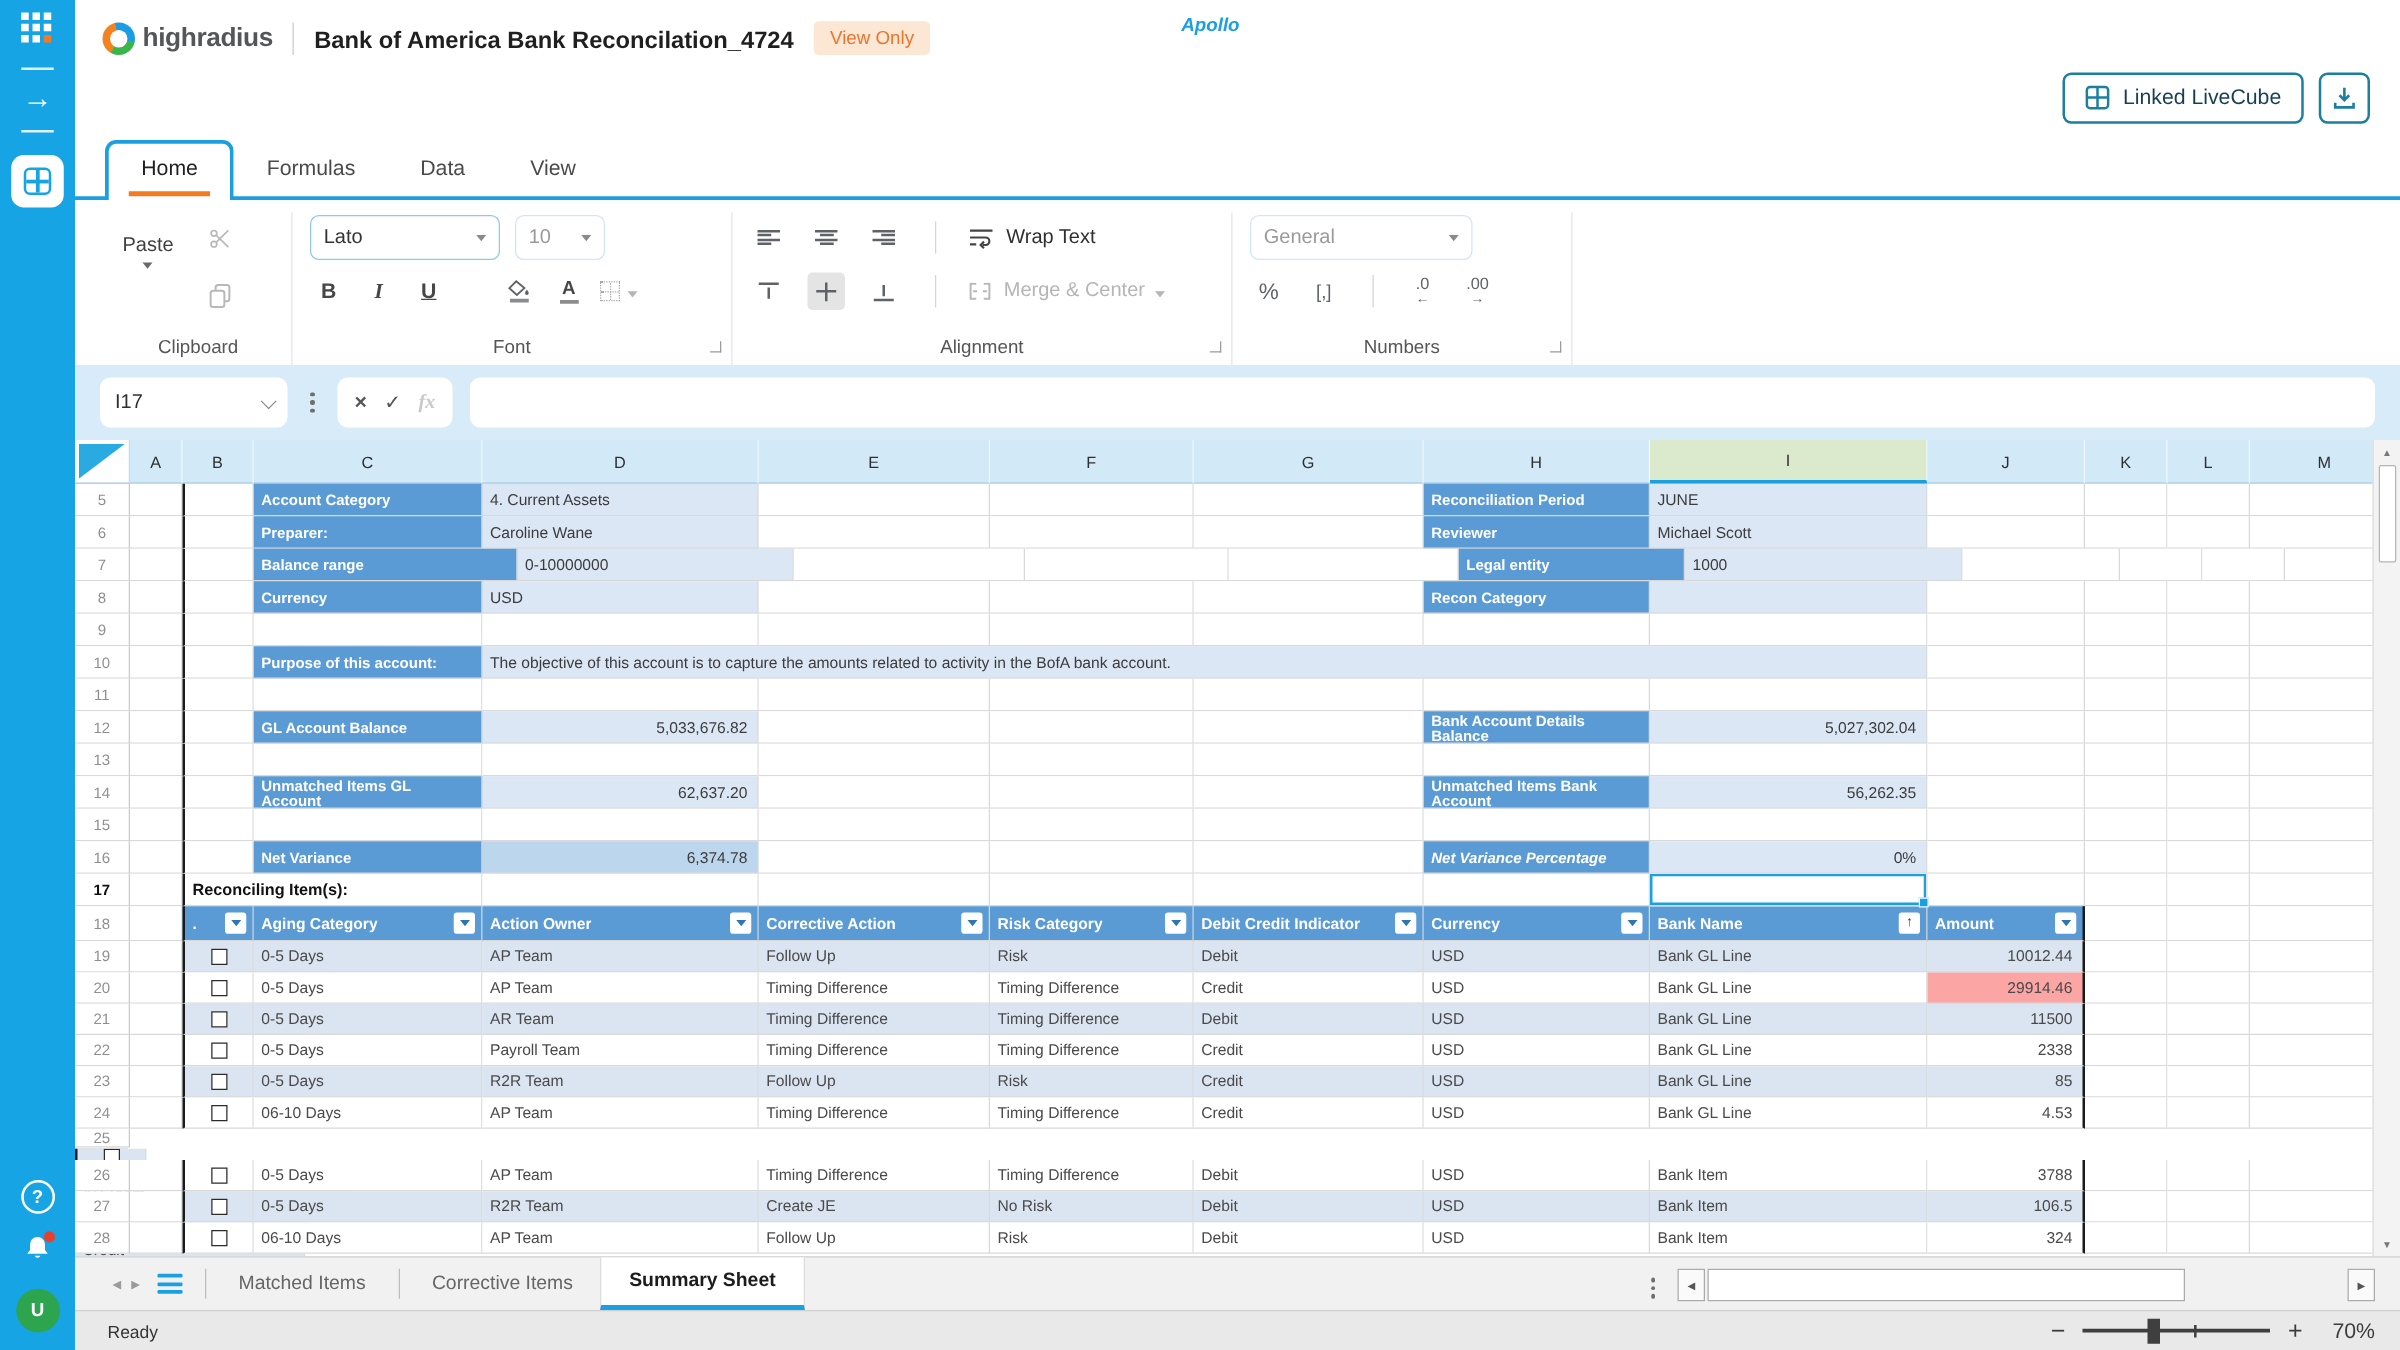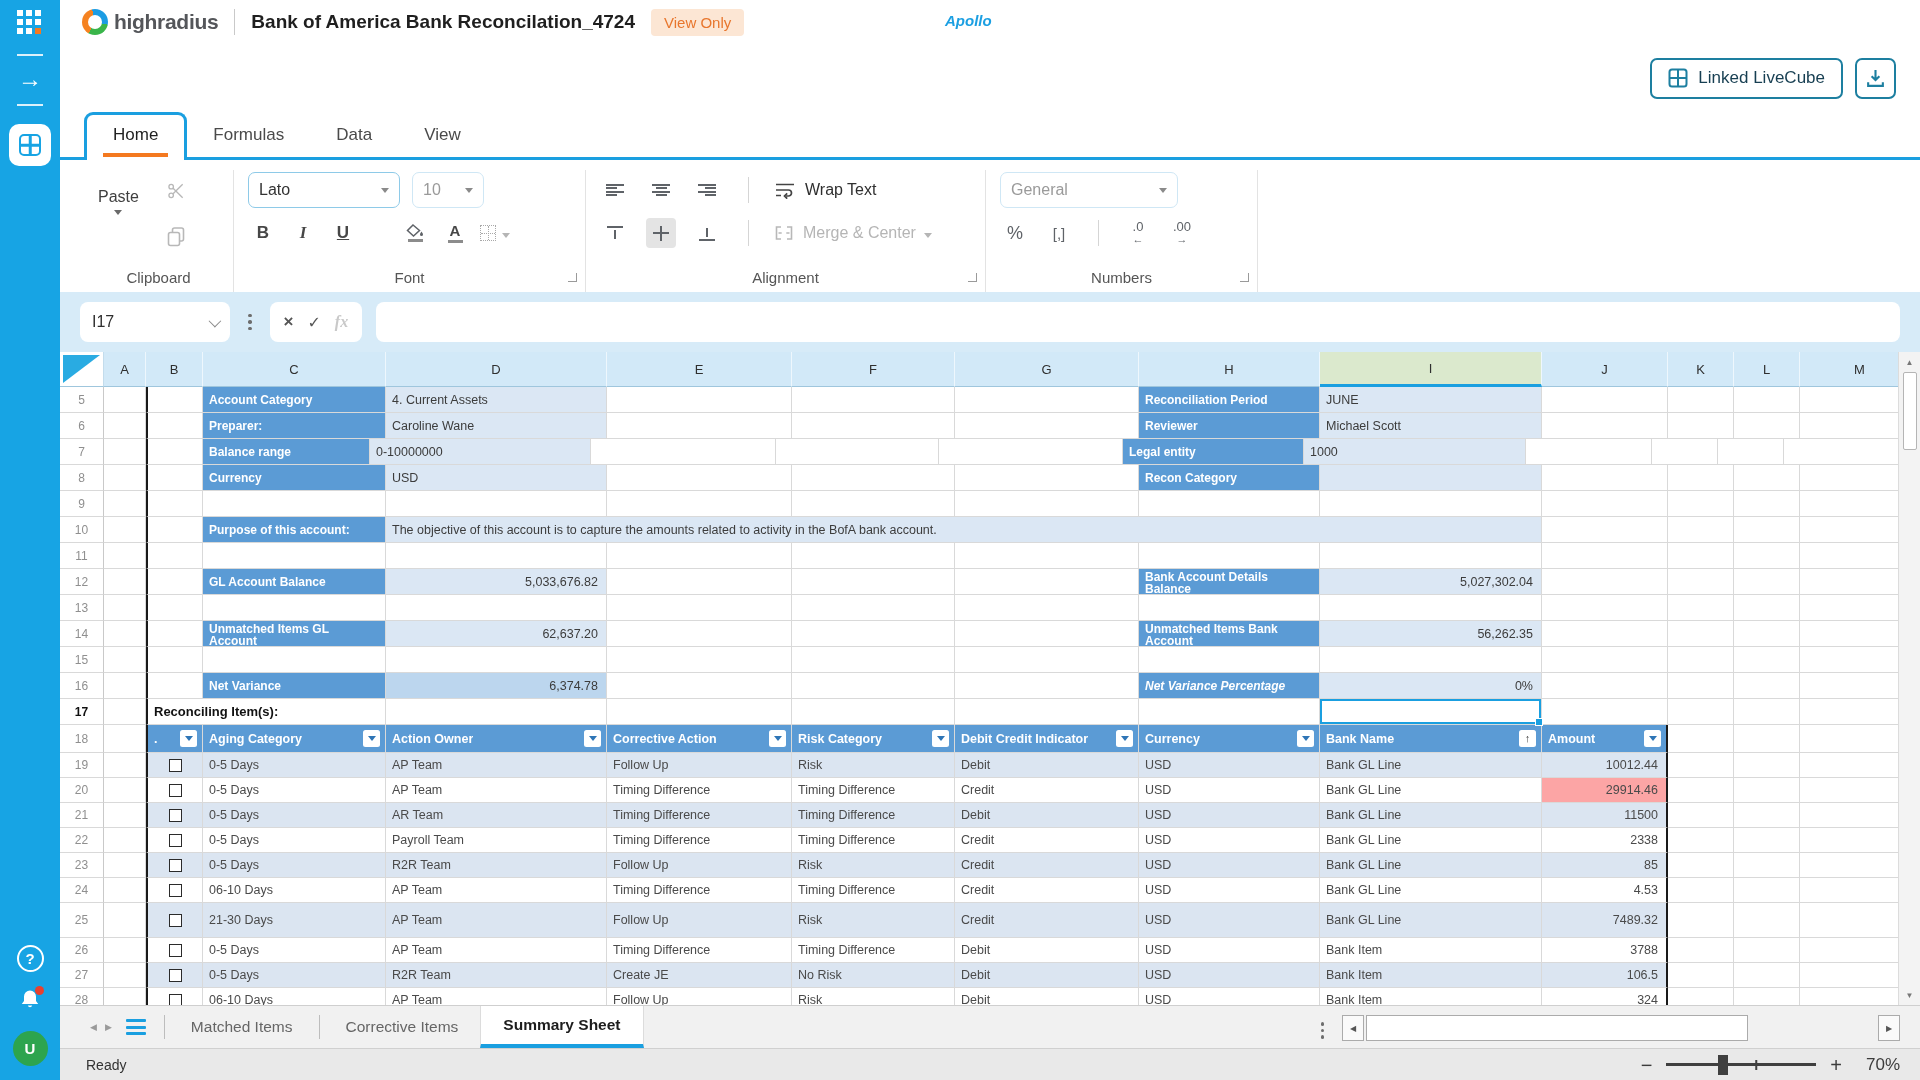--- a/index.html
+++ b/index.html
@@ -21,21 +21,21 @@
   .tile-grid::after { content:""; position:absolute; top:50%; left:0; right:0; height:2.5px; background:#17a4e4; transform:translateY(-50%);}
   .sb-bottom { position:absolute; bottom:14px; left:0; right:0; display:flex; flex-direction:column; align-items:center; gap:16px; }
   .help { width:27px; height:27px; border:2px solid #fff; border-radius:50%; color:#fff; font-weight:bold; font-size:15px; display:flex; align-items:center; justify-content:center; cursor:pointer;}
   .bellwrap { position:relative; cursor:pointer; }
   .belldot { position:absolute; top:-2px; right:-3px; width:9px; height:9px; background:#e8402f; border-radius:50%; }
   .avatar { width:35px; height:35px; border-radius:50%; background:#2da44e; color:#fff; font-weight:bold; font-size:15px; display:flex; align-items:center; justify-content:center; cursor:pointer;}
 
   .main { flex:1; display:flex; flex-direction:column; min-width:0; }
 
   
-  .topbar { height:44px; display:flex; align-items:center; padding-left:22px; position:relative; background:#fff; flex:none;}
+  .topbar { height:44px; display:flex; align-items:flex-end; padding-left:22px; position:relative; background:#fff; flex:none;}
   .hrlogo { display:flex; align-items:center; gap:6px; }
   .ring { width:26px; height:26px; border-radius:50%;
     background:conic-gradient(from 210deg,#f58220 0 38%,#1b9ce3 38% 70%,#39b54a 70% 100%); position:relative; }
   .ring::after { content:""; position:absolute; inset:6px; background:#fff; border-radius:50%; }
   .hrword { font-size:21px; color:#54565a; font-weight:600; letter-spacing:-.3px; }
   .tb-sep { width:1px; height:26px; background:#c9c9c9; margin:0 16px; }
   .doc-title { font-size:19px; font-weight:bold; color:#1f1f1f; }
   .viewonly { margin-left:16px; background:#fce6d4; color:#e8762d; font-size:15px; padding:5px 13px; border-radius:4px; }
   .apollo { position:absolute; left:885px; top:12px; color:#1b9fe2; font-weight:bold; font-style:italic; font-size:15px; }
 
@@ -462,21 +462,21 @@
             <div class="c val" style="width: 222px;">Michael Scott</div>
             <div class="c" style="width: 126px;"></div>
             <div class="c" style="width: 66px;"></div>
             <div class="c" style="width: 66px;"></div>
             <div class="c" style="flex: 1 0 71px;"></div>
           </div>
           <div class="r" style="height: 26px;">
             <div class="rowhdr">7</div>
             <div class="c" style="width: 42px;"></div>
             <div class="c bL" style="width: 57px;"></div>
-            <div class="c lbl" style="width: 167px;">Balance range</div>
+            <div class="c lbl" style="width: 211px;">Balance range</div>
             <div class="c val" style="width: 221px;">0-10000000</div>
             <div class="c" style="width: 185px;"></div>
             <div class="c" style="width: 163px;"></div>
             <div class="c" style="width: 184px;"></div>
             <div class="c lbl" style="width: 181px;">Legal entity</div>
             <div class="c val" style="width: 222px;">1000</div>
             <div class="c" style="width: 126px;"></div>
             <div class="c" style="width: 66px;"></div>
             <div class="c" style="width: 66px;"></div>
             <div class="c" style="flex: 1 0 71px;"></div>
@@ -797,21 +797,21 @@
             <div class="c" style="width: 185px; background: rgb(255, 255, 255); color: rgb(74, 74, 74);">Timing Difference</div>
             <div class="c" style="width: 163px; background: rgb(255, 255, 255); color: rgb(74, 74, 74);">Timing Difference</div>
             <div class="c" style="width: 184px; background: rgb(255, 255, 255); color: rgb(74, 74, 74);">Credit</div>
             <div class="c" style="width: 181px; background: rgb(255, 255, 255); color: rgb(74, 74, 74);">USD</div>
             <div class="c" style="width: 222px; background: rgb(255, 255, 255); color: rgb(74, 74, 74);">Bank GL Line</div>
             <div class="c num bR" style="width: 126px; background: rgb(255, 255, 255); color: rgb(74, 74, 74);">4.53</div>
             <div class="c" style="width: 66px;"></div>
             <div class="c" style="width: 66px;"></div>
             <div class="c" style="flex: 1 0 71px;"></div>
           </div>
-          <div class="r" style="height: 35px;">
+          <div class="r" style="height: 25px; flex-direction: column;">
             <div class="rowhdr">25</div>
             <div class="c" style="width: 42px;"></div>
             <div class="c bL" style="width: 57px; background: rgb(219, 229, 241); justify-content: center;">
               <div class="chk"></div>
             </div>
             <div class="c" style="width: 183px; background: rgb(219, 229, 241); color: rgb(74, 74, 74);">21-30 Days</div>
             <div class="c" style="width: 221px; background: rgb(219, 229, 241); color: rgb(74, 74, 74);">AP Team</div>
             <div class="c" style="width: 185px; background: rgb(219, 229, 241); color: rgb(74, 74, 74);">Follow Up</div>
             <div class="c" style="width: 163px; background: rgb(219, 229, 241); color: rgb(74, 74, 74);">Risk</div>
             <div class="c" style="width: 184px; background: rgb(219, 229, 241); color: rgb(74, 74, 74);">Credit</div>

